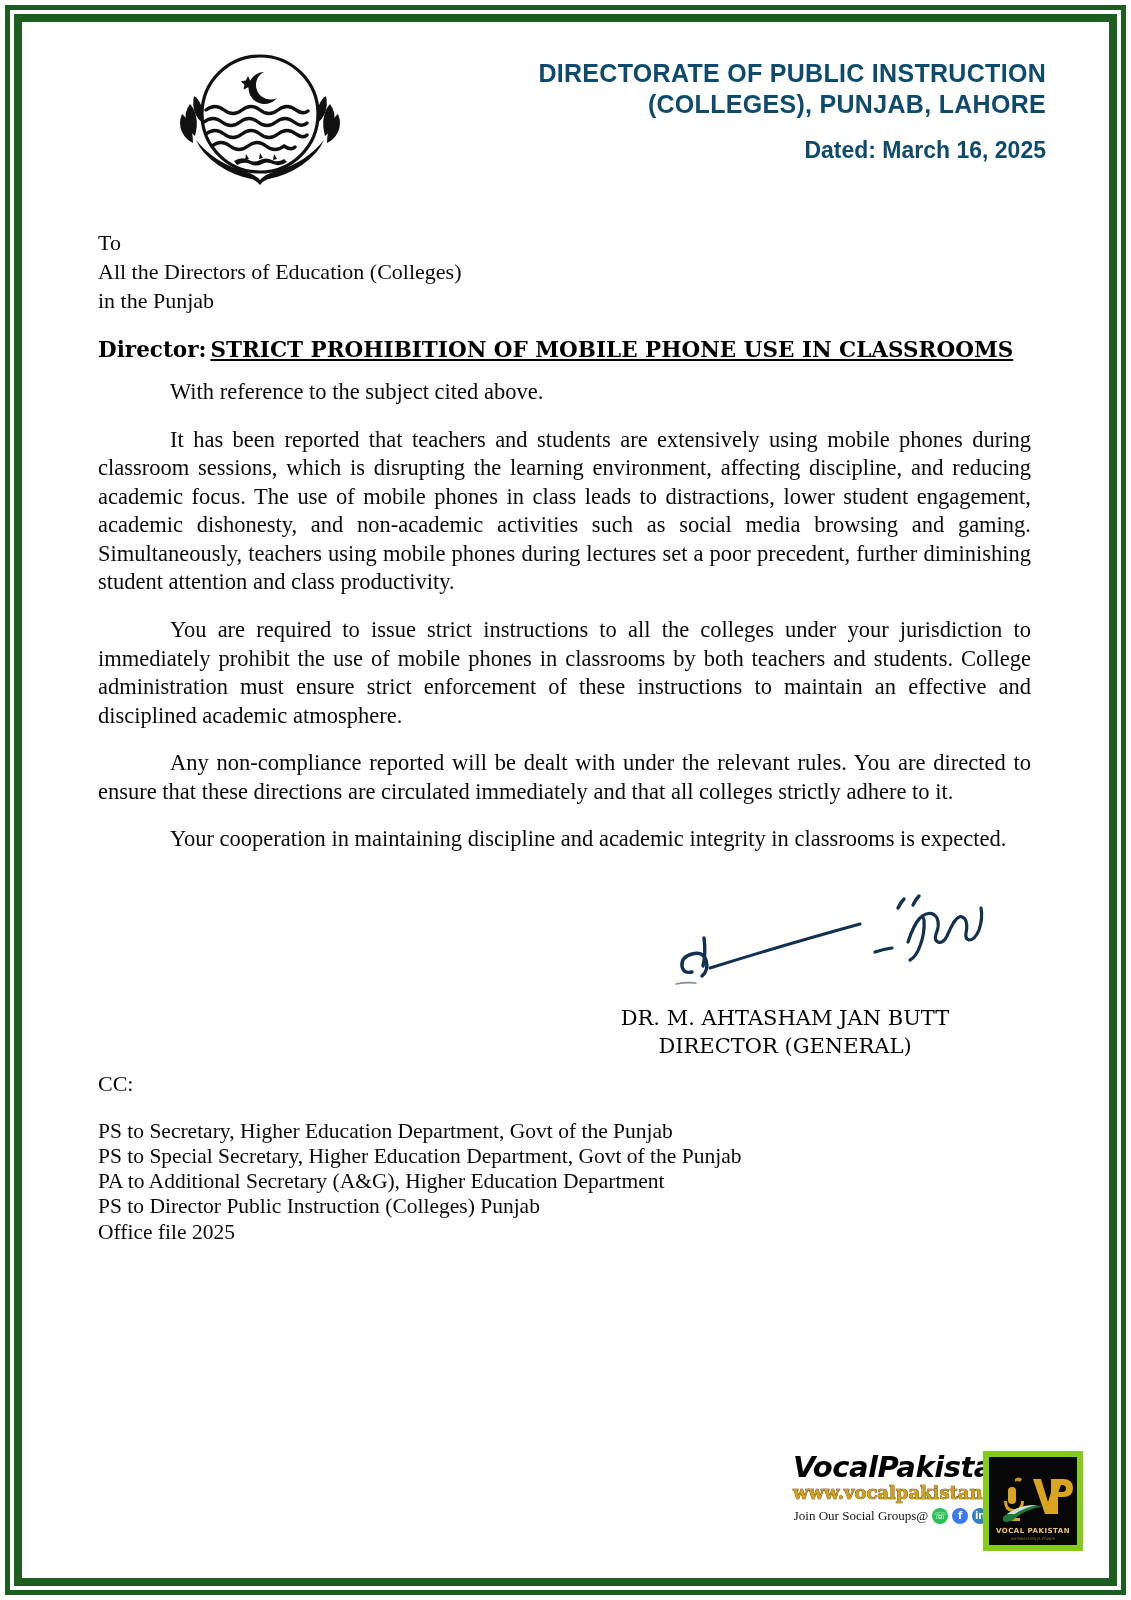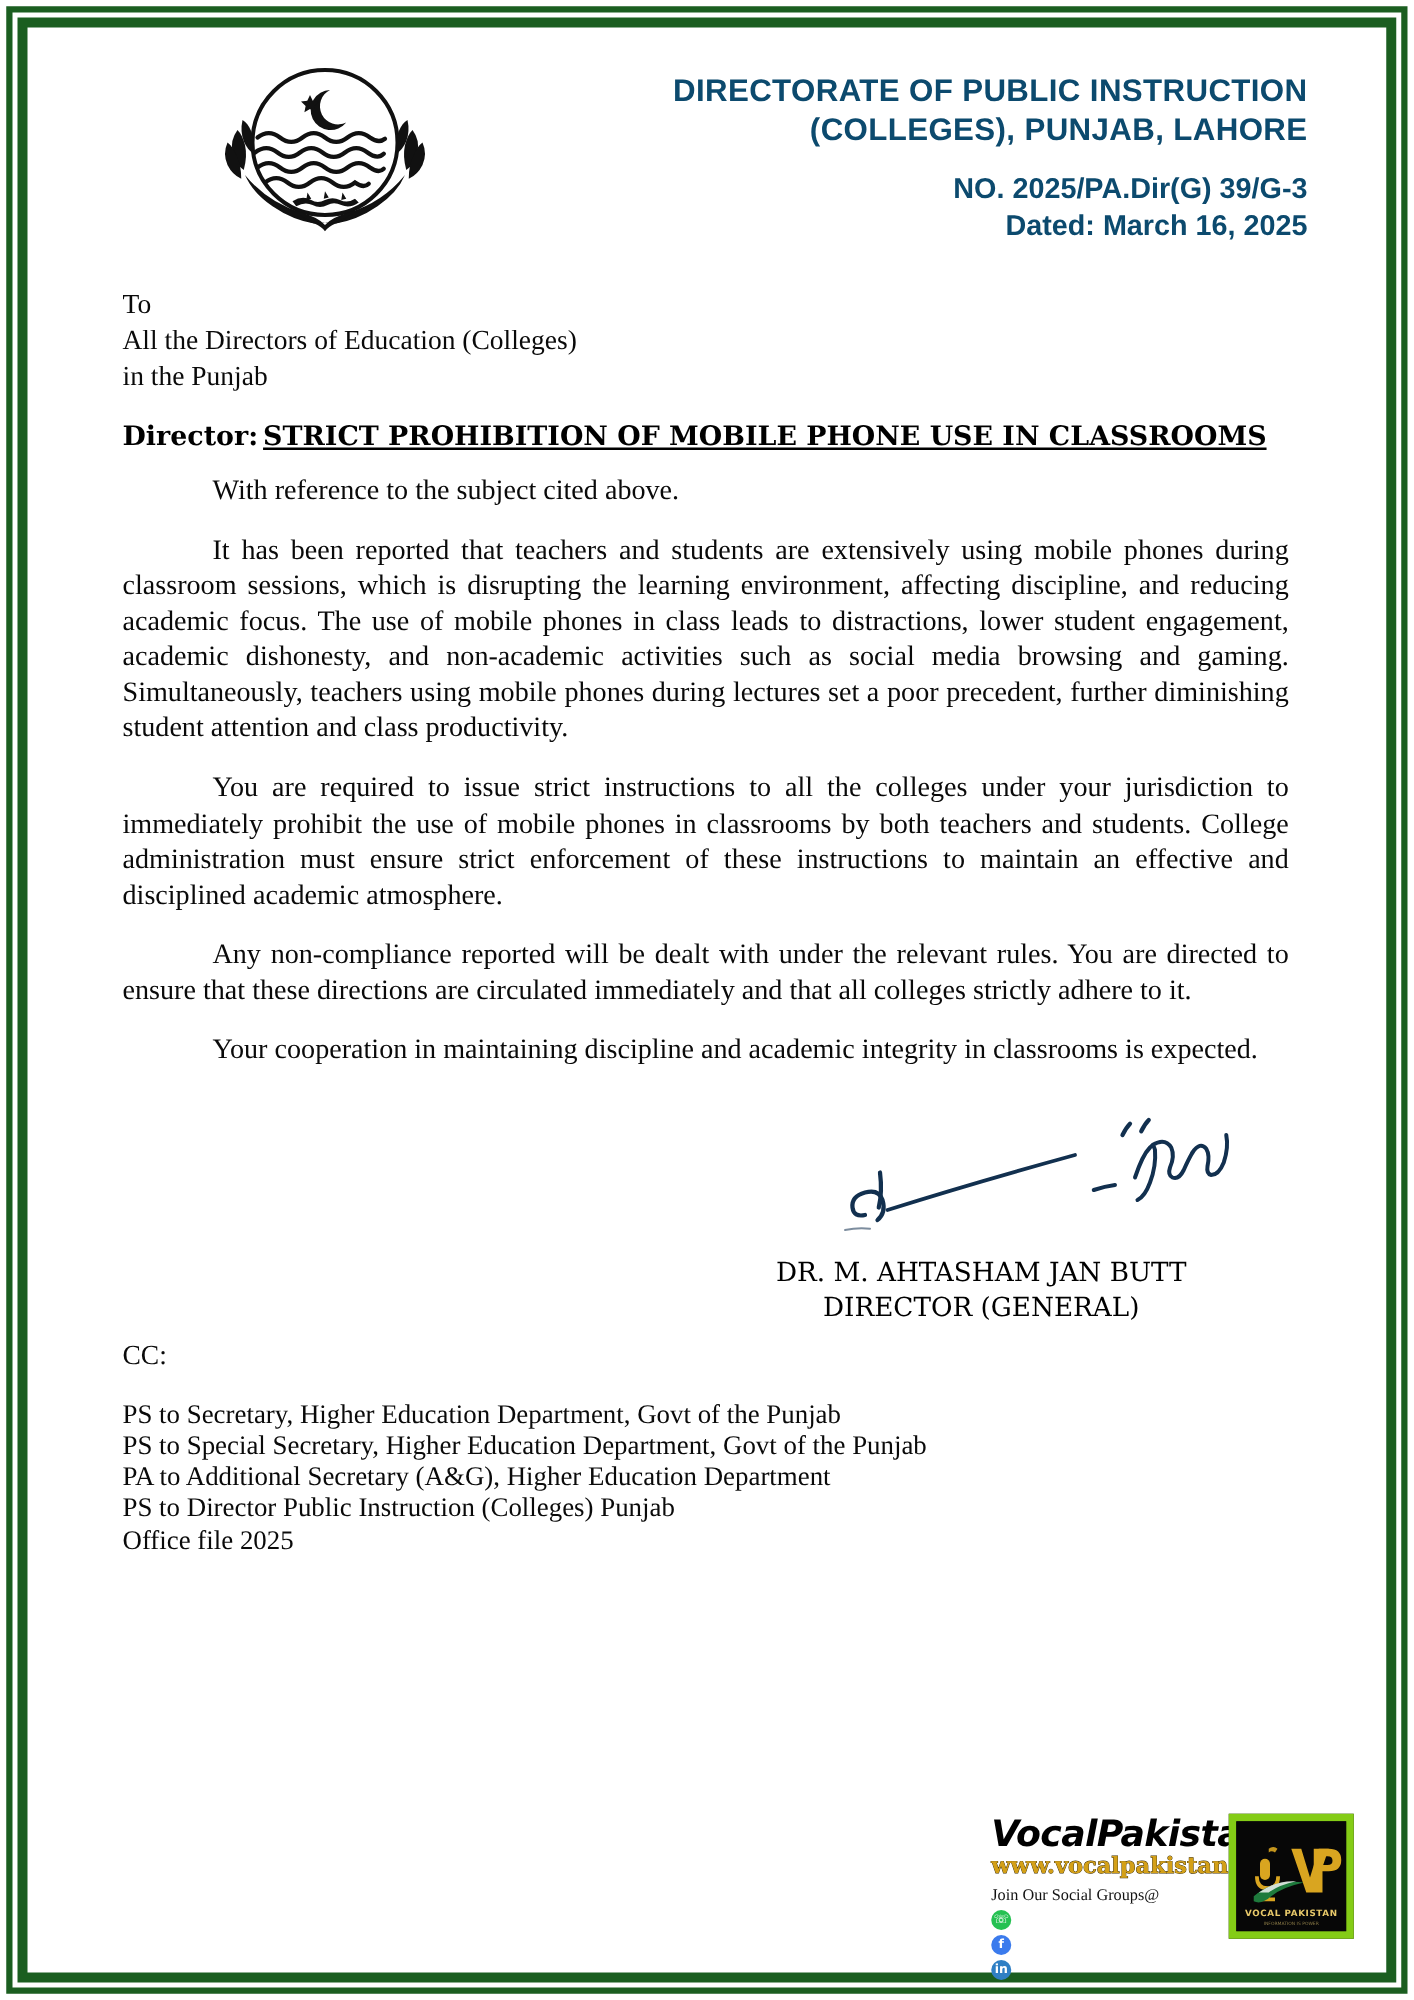--- a/index.html
+++ b/index.html
@@ -192,25 +192,24 @@
     font-weight: bold;
     font-size: 18px;
     color: #d4a017;
     line-height: 1.15;
     margin-top: 1px;
     -webkit-text-stroke: 0.7px #3a2a00;
     paint-order: stroke fill;
   }
   .wm-social {
     display: flex;
-    align-items: flex-start;
+    align-items: flex-end;
     justify-content: center;
     gap: 4px;
     margin-top: 4px;
-    flex-direction: column;
   }
   .wm-social-label {
     font-family: "Liberation Serif", serif;
     font-size: 13px;
     color: #111;
     white-space: nowrap;
   }
   .soc {
     width: 16px;
     height: 16px;
@@ -297,21 +296,20 @@
           </g>
         </svg>
       </div>
 
       <div class="head-text">
         <div class="head-line1">
           <div>DIRECTORATE OF PUBLIC INSTRUCTION</div>
           <div>(COLLEGES), PUNJAB, LAHORE</div>
         </div>
         <div class="head-ref">
-          <div>NO. 2025/PA.Dir(G) 39/G-3</div>
           <div>Dated: March 16, 2025</div>
         </div>
       </div>
     </div>
 
     <div class="addressee">
       <div>To</div>
       <div>All the Directors of Education (Colleges)</div>
       <div>in the Punjab</div>
     </div>

